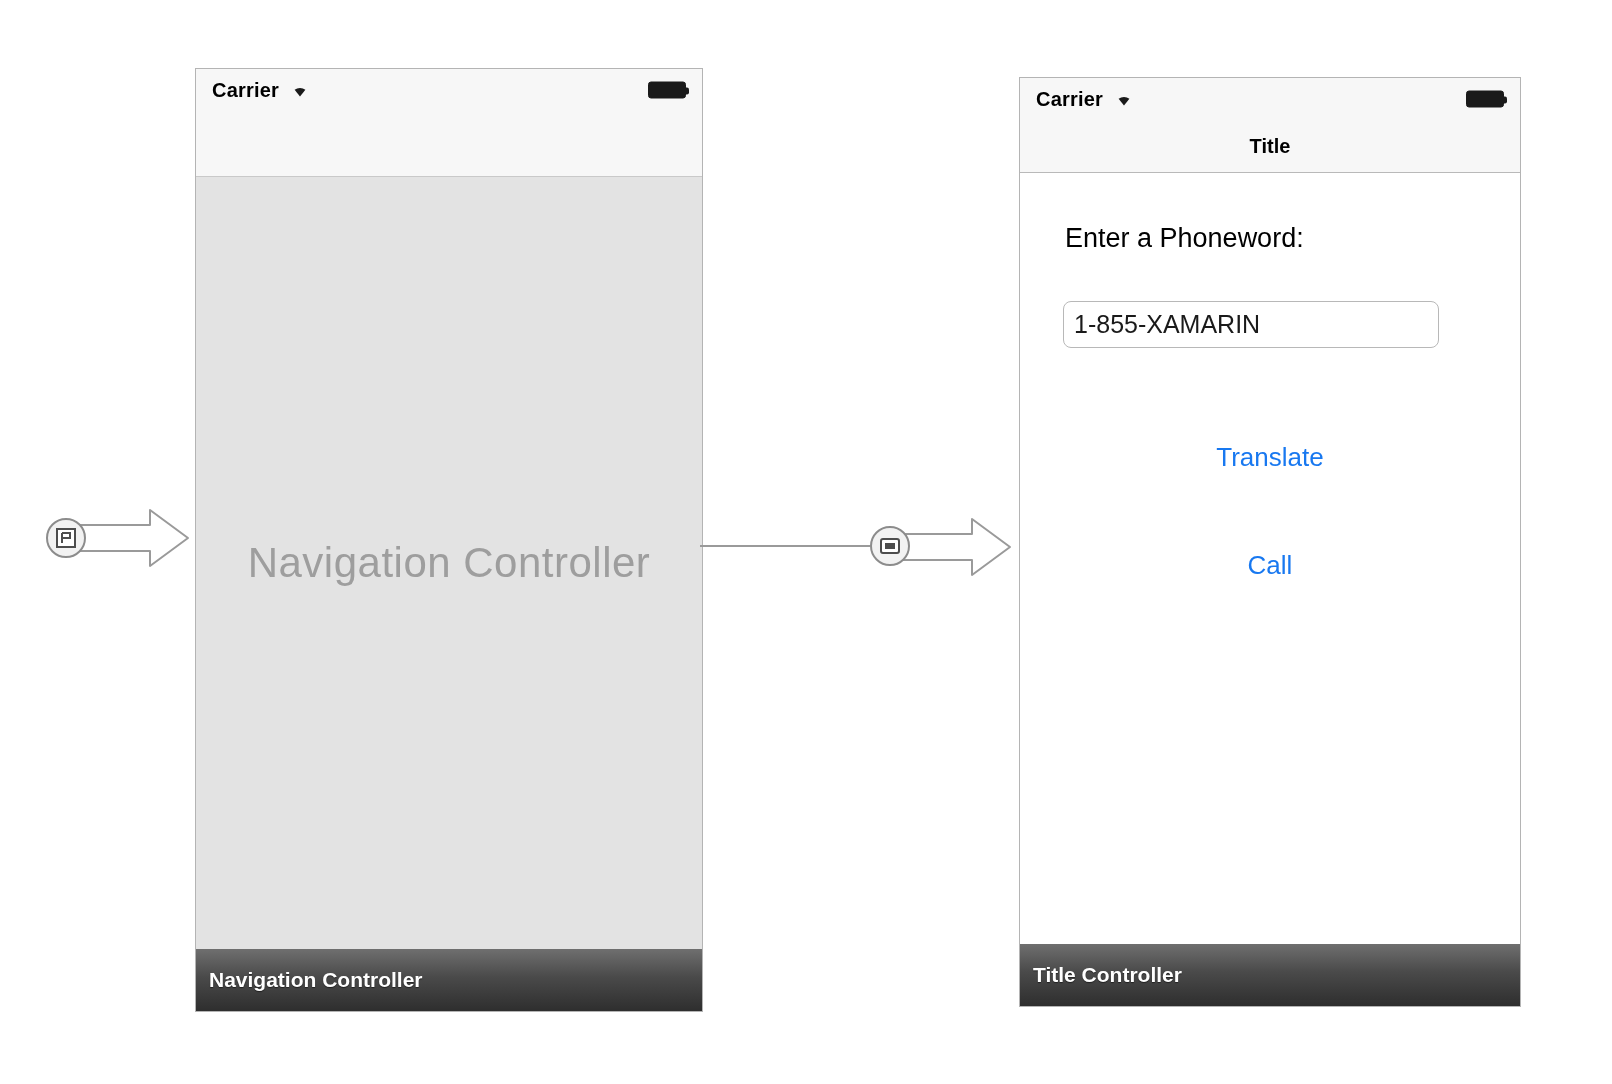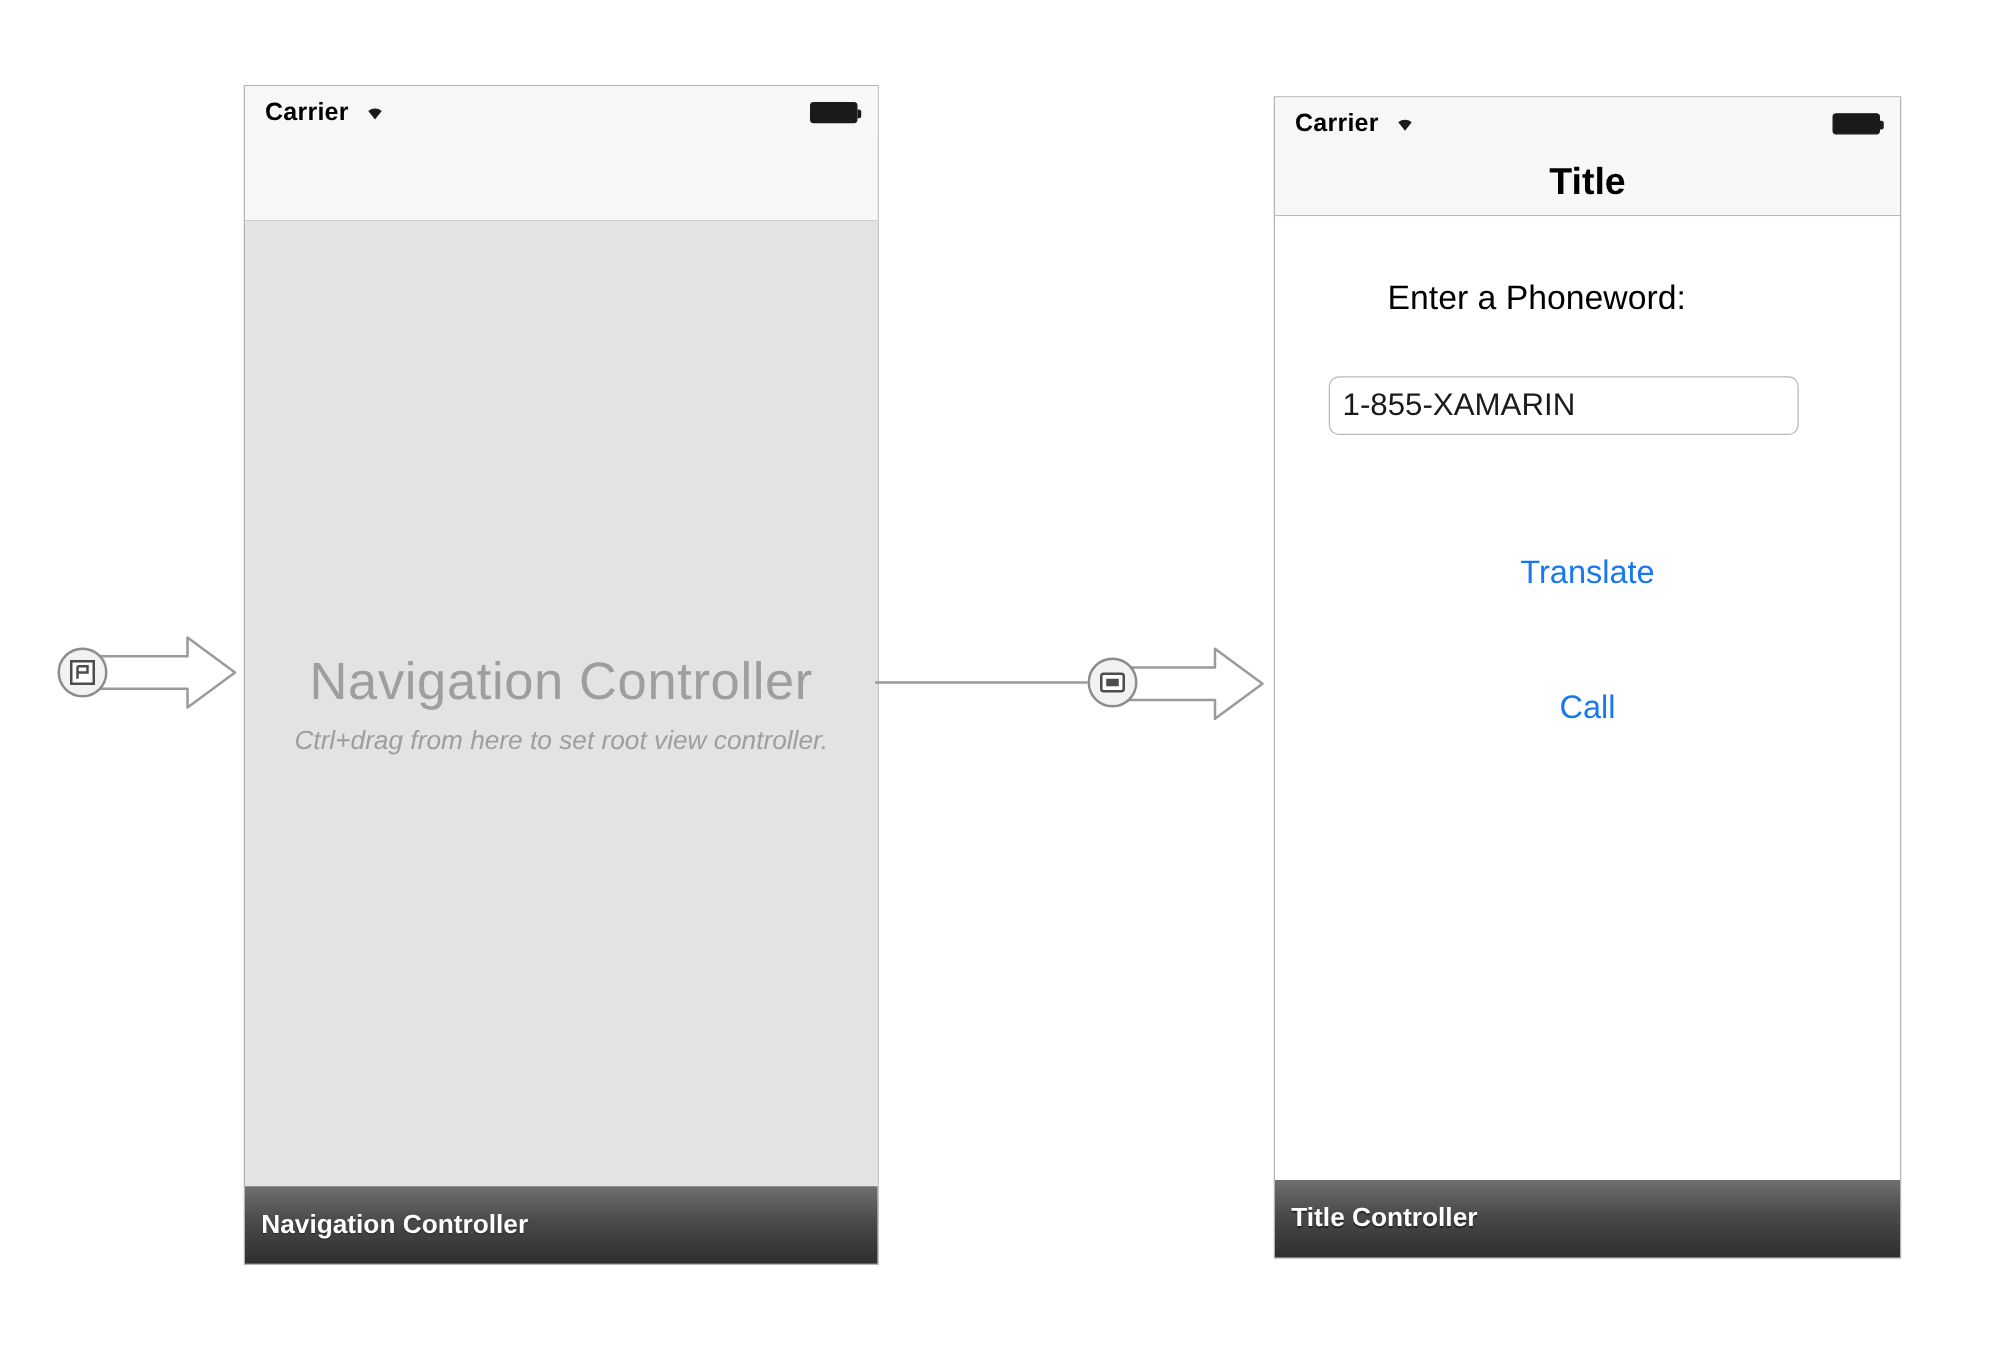--- a/index.html
+++ b/index.html
@@ -144,39 +144,38 @@
   #vc-nav-bar {
     height: 53px;
     background: #f7f7f7;
     border-bottom: 1px solid #b9b9b9;
     display: flex;
     align-items: center;
     justify-content: center;
     box-sizing: border-box;
   }
   #vc-nav-title {
-    font-size: 30px;
+    font-size: 20px;
     font-weight: bold;
     color: #000;
   }
   #vc-body {
     position: absolute;
     left: 0;
     right: 0;
     top: 95px;
     bottom: 57px;
     background: #ffffff;
   }
   #vc-prompt-label {
     position: absolute;
     left: 45px;
     top: 50px;
     font-size: 27px;
     color: #000;
-    margin-left: 45px;
   }
   #vc-phone-input {
     position: absolute;
     left: 43px;
     top: 128px;
     width: 376px;
     height: 47px;
     border: 1px solid #b8b8b8;
     border-radius: 8px;
     background: #fff;
@@ -224,21 +223,20 @@
           <svg width="24" height="18" viewBox="0 0 24 18">
             <path d="M12 16.5 L6.6 9.8 A8.6 8.6 0 0 1 17.4 9.8 Z" fill="#1a1a1a"></path>
           </svg>
         </span>
         <span class="battery"></span>
       </div>
     </div>
 
     <div id="nav-body">
       <div id="nav-placeholder-title">Navigation Controller</div>
-      <div id="nav-placeholder-hint">Ctrl+drag from here to set root view controller.</div>
     </div>
 
     <div class="scene-label-bar">
       <span class="scene-label-text">Navigation Controller</span>
     </div>
   </div>
 
   <div class="device" id="vc-scene-device">
 
     <div class="status-bar">

